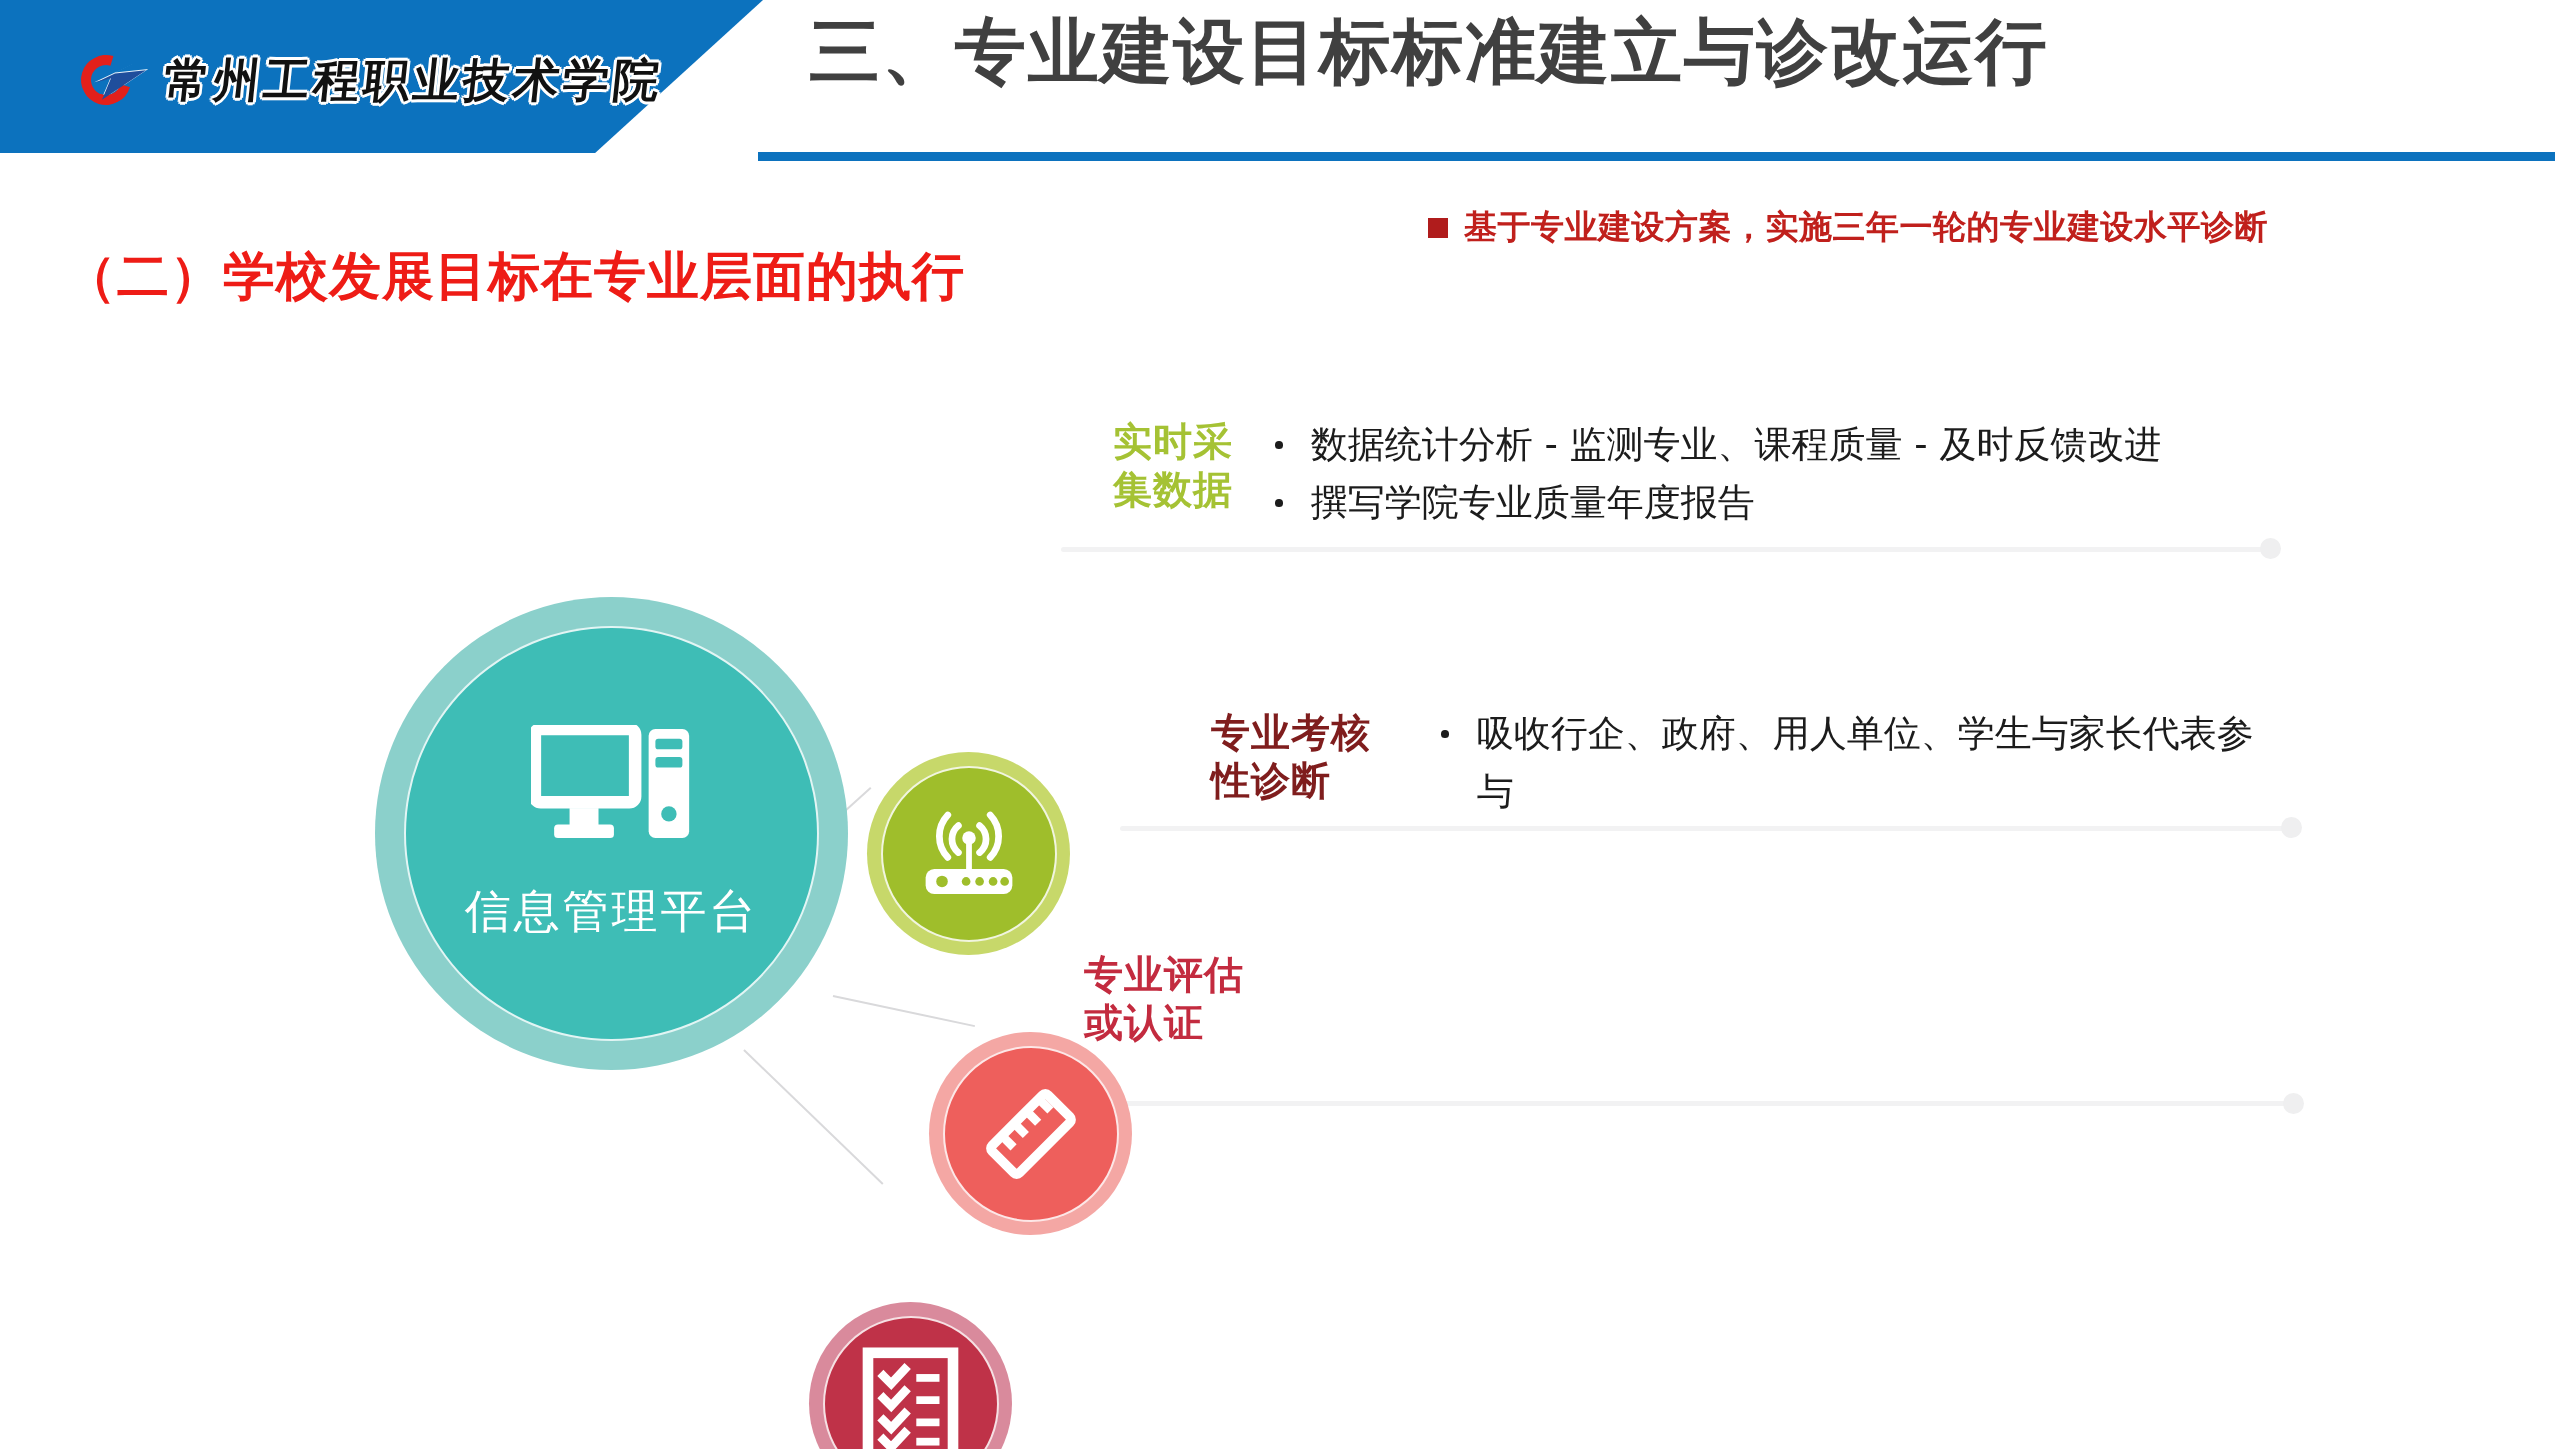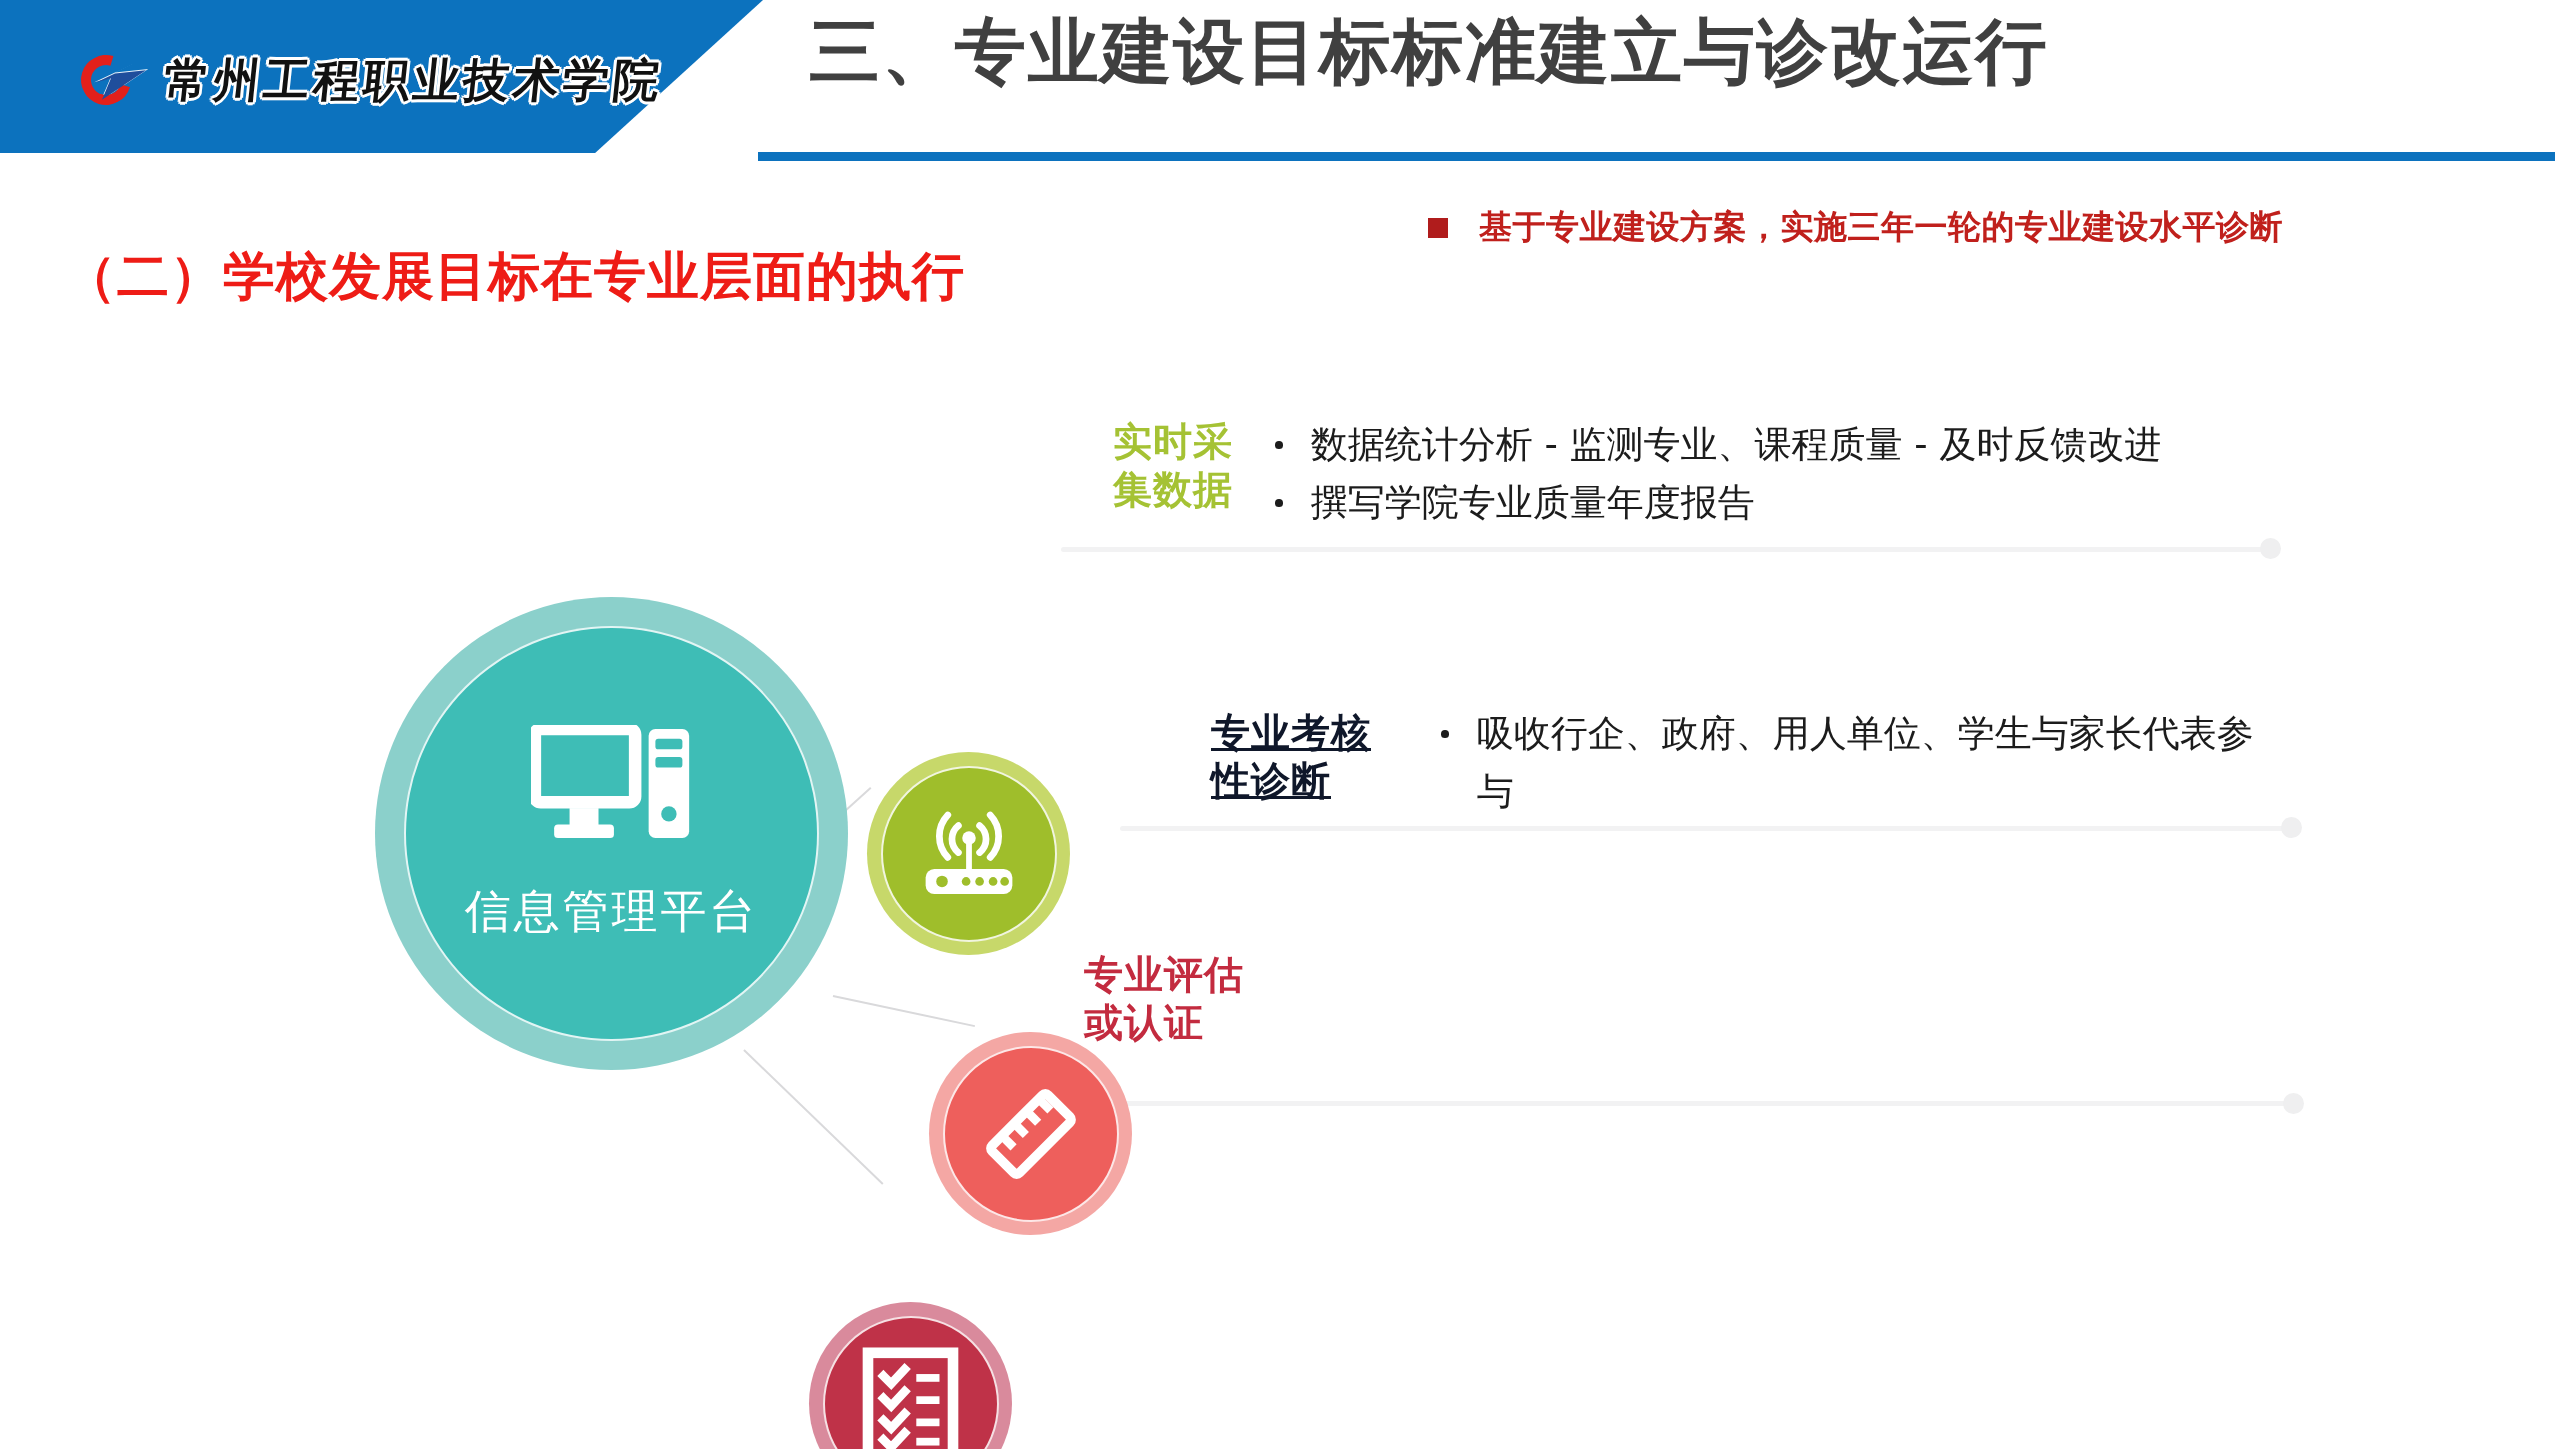--- a/index.html
+++ b/index.html
@@ -120,21 +120,21 @@
     white-space: nowrap;
     letter-spacing: 1px;
     margin-top: 45px;
   }
   #subtitle-right {
     position: absolute;
     left: 1383px;
     top: 205px;
     display: flex;
     align-items: center;
-    gap: 31px;
+    gap: 16px;
     white-space: nowrap;
     padding-left: 45px;
   }
   #subtitle-right .sq {
     width: 20px;
     height: 20px;
     background: #B01C1C;
     flex: none;
   }
   #subtitle-right .txt {
@@ -259,21 +259,21 @@
   
   .kicker {
     position: absolute;
     font-size: 39px;
     font-weight: bold;
     line-height: 1.22;
     letter-spacing: 1px;
     white-space: nowrap;
   }
   .kicker.green  { color: #A5C234; }
-  .kicker.coral  { color: #0f172a; text-decoration: underline; }
+  .kicker.coral  { color: #7f1d1d; }
   .kicker.crimson{ color: #C32B3F; }
 
   .bullets {
     position: absolute;
     font-size: 37px;
     color: #1C1C1C;
     line-height: 1.58;
   }
   .bullets .row {
     display: flex;

